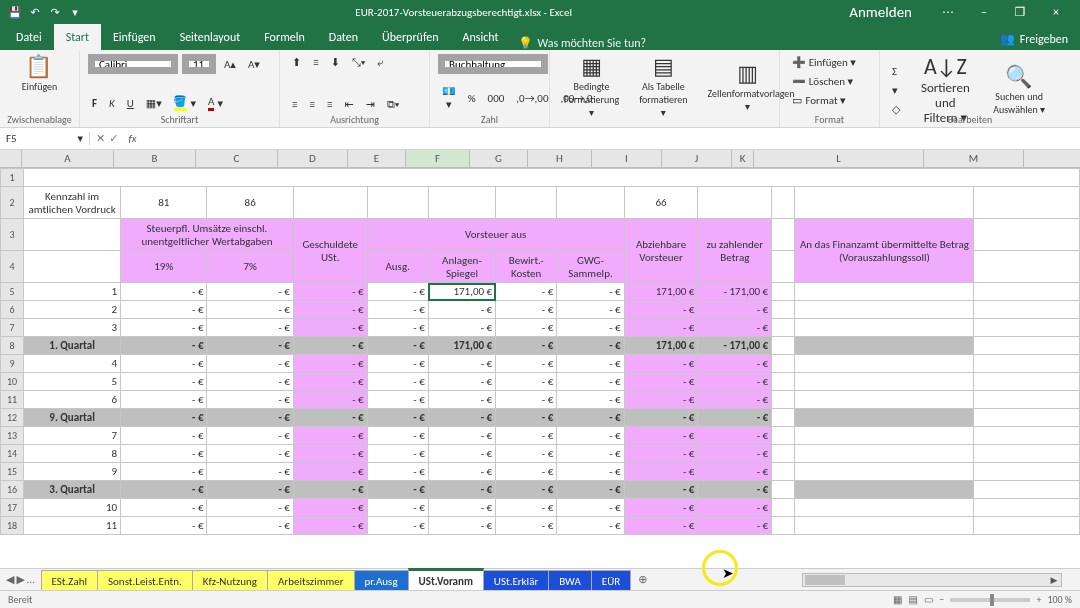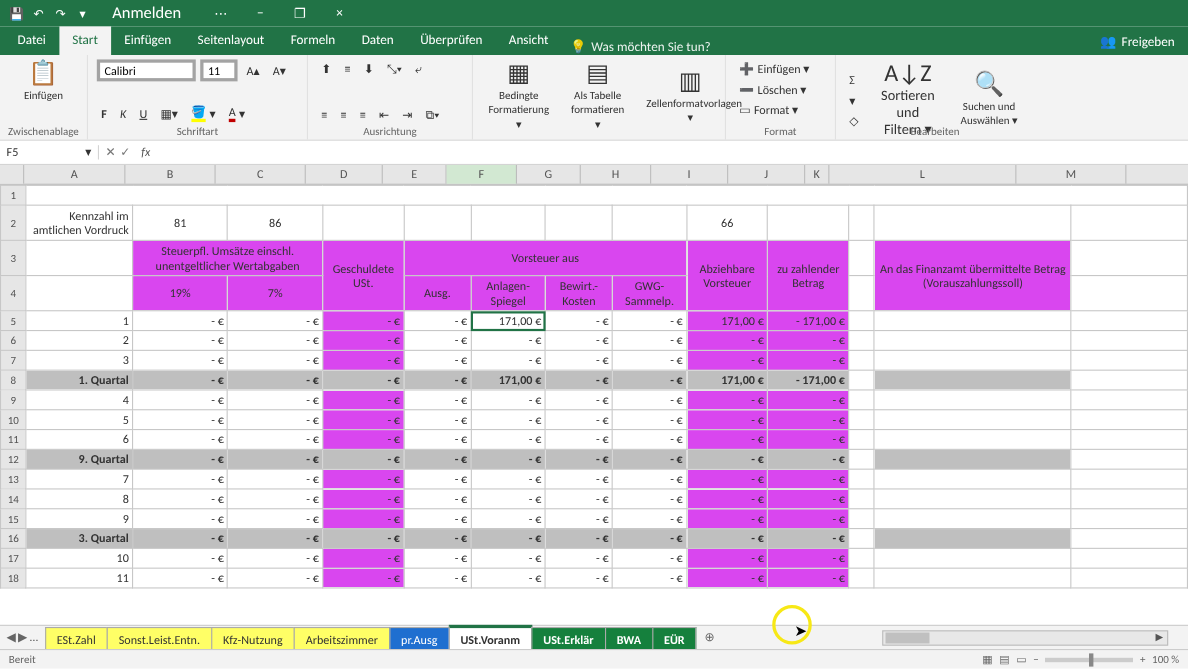--- a/index.html
+++ b/index.html
@@ -21,56 +21,56 @@
 .ribbontabs .tell { margin-left: 8px; display: flex; align-items: center; gap: 4px; opacity: .9; }
 .ribbontabs .share { margin-left: auto; padding: 4px 12px; display: flex; align-items: center; gap: 4px; }
 
 
 .ribbon { background: #f3f3f3; height: 78px; border-bottom: 1px solid #d4d4d4; display: flex; }
 .group { border-right: 1px solid #e1e1e1; padding: 4px 8px 14px 8px; display: flex; flex-direction: column; justify-content: space-between; position: relative; }
 .group-label { position: absolute; bottom: 1px; left: 0; right: 0; text-align: center; font-size: 10px; color: #666; }
 .row { display: flex; align-items: center; gap: 4px; }
 .col { display: flex; flex-direction: column; gap: 2px; }
 .btn { background: transparent; border: none; padding: 2px 4px; font-size: 11px; display: inline-flex; align-items: center; gap: 3px; color: #333; cursor: pointer; }
-select, input.combo { border: 3px solid #a3a3a3; background: #fff; font-size: 11px; height: 20px; padding: 0 4px; }
+select, input.combo { border: 7px solid #a3a3a3; background: #fff; font-size: 11px; height: 20px; padding: 0 4px; }
 .bigbtn { display:flex; flex-direction:column; align-items:center; gap:2px; padding:2px 6px; font-size:10px; text-align:center; cursor:pointer;}
 .bigbtn .bigic { font-size: 22px; line-height: 22px; }
 
 
 .fbar { height: 22px; border-bottom: 1px solid #d4d4d4; display: flex; align-items: center; background: #fff; font-size: 11px; }
 .namebox { width: 90px; border-right: 1px solid #d4d4d4; padding: 0 6px; display:flex; align-items:center; justify-content:space-between;}
 .fx-btns { display: flex; gap: 4px; padding: 0 6px; color: #777; }
 .fxlabel { font-style: italic; color: #555; padding: 0 4px;}
 .formula { flex: 1; padding: 0 6px; }
 
 
 .colhdr { display: flex; background: #e6e6e6; height: 18px; border-bottom: 1px solid #bcbcbc; }
 .rowhdr-col { width: 22px; border-right: 1px solid #bcbcbc; background: #e6e6e6; }
 .ch { border-right: 1px solid #bcbcbc; text-align: center; font-size: 11px; color: #555; line-height: 18px; }
 
 
 .grid { position: relative; height: 400px; overflow: hidden; }
 .grid table { border-collapse: collapse; width: 100%; table-layout: fixed; }
 .grid td, .grid th { border: 1px solid #c7c7c7; height: 18px; font-size: 11px; padding: 0 3px; text-align: right; white-space: nowrap; overflow: hidden; }
 .grid .rh { background: #e6e6e6; text-align: center; color: #555; width: 22px; font-size: 10px; }
-.grid .txt-l { text-align: right; }
+.grid .txt-l { text-align: center; }
 .grid .txt-c { text-align: center; }
-.grid .grey { background: #d946ef; }
+.grid .grey { background: #f0abfc; }
 .grid .dark { background: #bfbfbf; font-weight: bold; }
 .grid .tall { height: 32px; }
 .grid .selcell { outline: 2px solid #217346; outline-offset: -2px; }
 
 
 .sheetbar { position: absolute; bottom: 18px; left: 0; right: 0; height: 22px; background: #f3f3f3; border-top: 1px solid #ccc; display: flex; align-items: center; font-size: 11px; }
 .sheetnav { display: flex; gap: 2px; padding: 0 6px; color: #666; }
 .sheettabs { display: flex; align-items: flex-end; gap: 0; }
 .sheettab { padding: 4px 10px; border: 1px solid #aaa; border-bottom: none; margin-right: -1px; cursor: pointer; }
 .st-yellow { background: #ffff66; }
 .st-blue { background: #1f6fd0; color: #fff; }
-.st-green { background: #15803d; color: #fff; font-weight: bold; }
+.st-green { background: #1d4ed8; color: #fff; }
 .st-egreen { background: #a9d08e; }
 .st-active { background: #fff; border-top: 3px solid #217346; font-weight: bold; }
 .highlight-ring { position: absolute; width: 36px; height: 36px; border: 3px solid #f7e816; border-radius: 50%; bottom: 4px; pointer-events:none; }
 .cursor-ptr { position:absolute; font-size:14px; color:#000; pointer-events:none;}
 .addsheet { padding: 0 8px; color: #666; }
 .hscroll { margin-left: auto; width: 260px; height: 14px; background: #e8e8e8; border: 1px solid #bbb; position: relative; margin-right: 18px;}
 .hscroll .thumb { position:absolute; left:2px; top:1px; width:40px; height:10px; background:#c0c0c0;}
 .hscroll .arr { position:absolute; top:0; width:14px; height:12px; text-align:center; font-size:9px; color:#555;}
 .hscroll .arr.l{left:0} .hscroll .arr.r{right:0}
 
@@ -83,20 +83,21 @@
 </head>
 <body>
 
 <div class="titlebar">
   <div class="qat">
     <span class="ic">💾</span>
     <span class="ic">↶</span>
     <span class="ic">↷</span>
     <span class="ic">▾</span>
   </div>
+  <div class="titlecenter">EUR-2017-Vorsteuerabzugsberechtigt.xlsx - Excel</div>
   <div class="signin">Anmelden</div>
   <div class="winbtns">
     <span>⋯</span>
     <span>−</span>
     <span>❐</span>
     <span>×</span>
   </div>
 </div>
 
 <div class="ribbontabs">
@@ -159,20 +160,33 @@
     </div>
     <div class="row">
       <button class="btn">≡</button>
       <button class="btn">≡</button>
       <button class="btn">≡</button>
       <button class="btn">⇤</button>
       <button class="btn">⇥</button>
       <button class="btn">⧉▾</button>
     </div>
     <div class="group-label">Ausrichtung</div>
+  </div>
+  <div class="group" style="width:120px">
+    <div class="row">
+        <input class="combo" style="width: 110px;" value="Buchhaltung">
+      </div>
+    <div class="row">
+      <button class="btn">💶▾</button>
+      <button class="btn">%</button>
+      <button class="btn">000</button>
+      <button class="btn">,0→,00</button>
+      <button class="btn">,00→,0</button>
+    </div>
+    <div class="group-label">Zahl</div>
   </div>
   <div class="group" style="width:230px">
     <div class="row" style="gap:8px">
       <div class="bigbtn">
           <span class="bigic">▦</span>
           <span style="font-size:10px;max-width:70px">Bedingte Formatierung ▾</span>
         </div>
       <div class="bigbtn">
           <span class="bigic">▤</span>
           <span style="font-size:10px;max-width:70px">Als Tabelle formatieren ▾</span>

